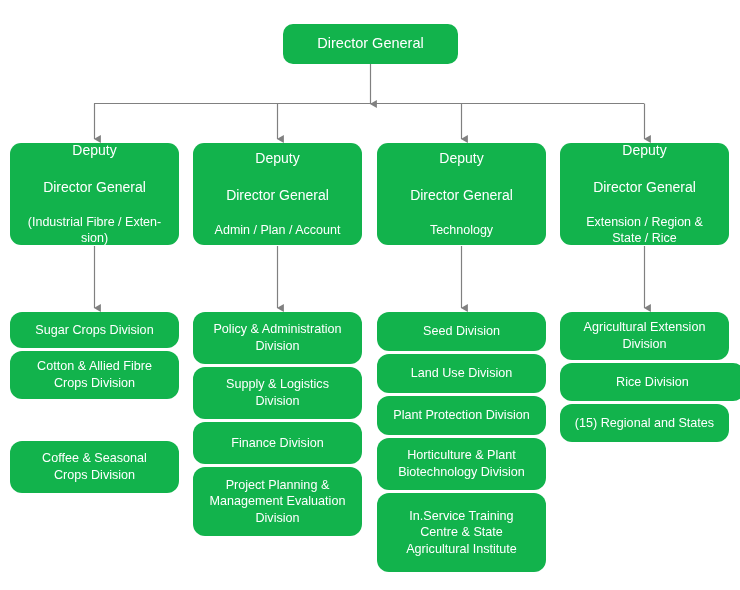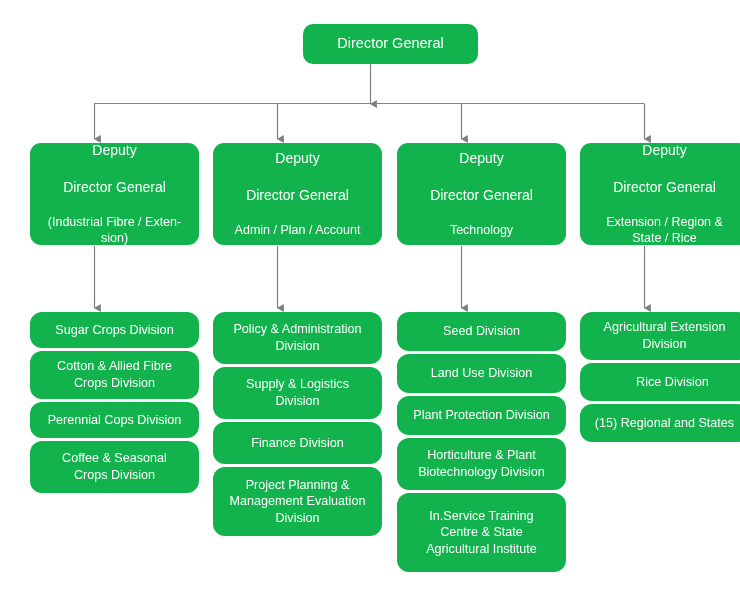--- a/index.html
+++ b/index.html
@@ -33,21 +33,20 @@
     position: absolute;
     box-sizing: border-box;
     background: #12b34c;
     color: #ffffff;
     display: flex;
     align-items: center;
     justify-content: center;
     text-align: center;
     line-height: 1.32;
     white-space: pre-line;
-    margin-left: 20px;
   }
 
   .node.root {
     border-radius: 10px;
     font-size: 14.5px;
   }
 
   .node.deputy {
     border-radius: 11px;
     font-size: 13.5px;
@@ -162,23 +161,20 @@
     </span>
   </div>
 
   <div class="node division" style="left:10px; top:312px; width:169px; height:36px;">
     <span>Sugar Crops Division</span>
   </div>
   <div class="node division" style="left:10px; top:351px; width:169px; height:48px;text-align:center;">
     <span>Cotton &amp; Allied Fibre
 Crops Division</span>
   </div>
-  <div class="node division" style="left:10px; top:402px; width:169px; height:36px;">
-    <span>Perennial Cops Division</span>
-  </div>
   <div class="node division" style="left:10px; top:441px; width:169px; height:52px;">
     <span>Coffee &amp; Seasonal
 Crops Division</span>
   </div>
 
   <div class="node division" style="left:193px; top:312px; width:169px; height:52px;">
     <span>Policy &amp; Administration
 Division</span>
   </div>
   <div class="node division" style="left:193px; top:367px; width:169px; height:52px;">

